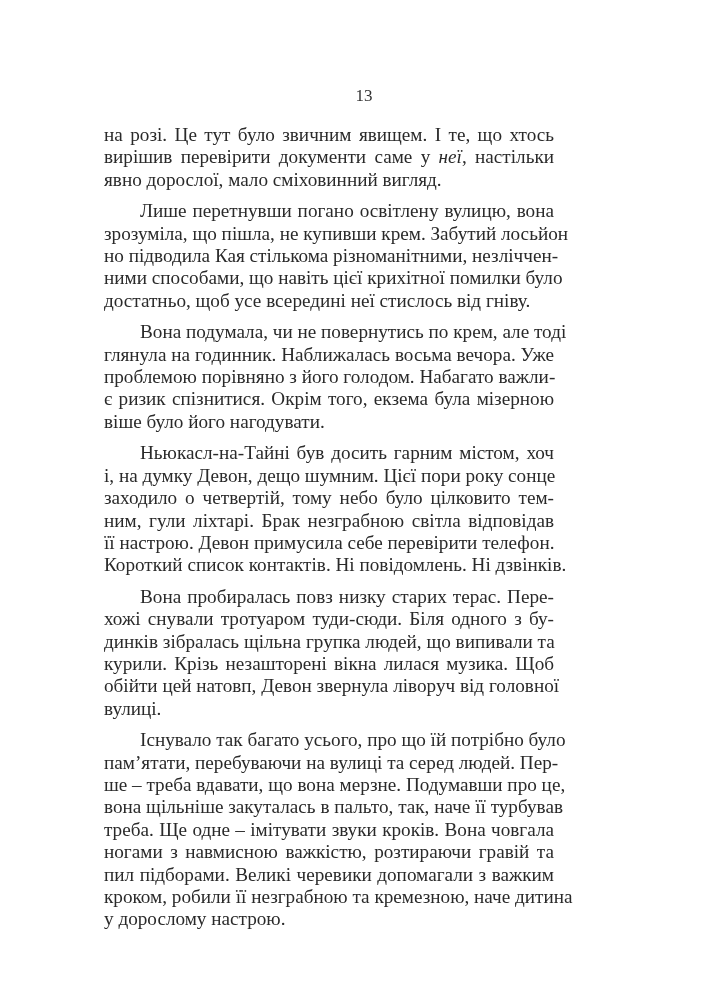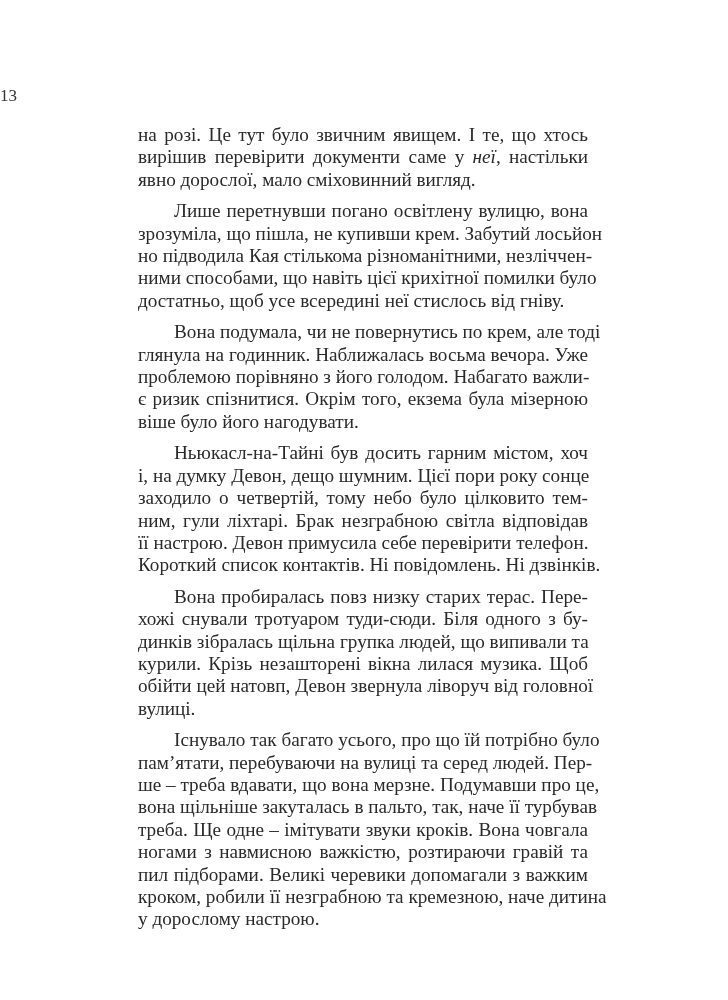--- a/index.html
+++ b/index.html
@@ -1,20 +1,20 @@
 <!DOCTYPE html>
 <html><head>
 <meta charset="utf-8">
 <style>
   html, body { margin: 0; padding: 0; background: #ffffff; }
   body { width: 728px; height: 1000px; position: relative; overflow: hidden;
          font-family: "Liberation Serif", "DejaVu Serif", serif; color: #2a2a2a; }
-  .page-number { position: absolute; top: 86px; left: 0; width: 728px; 
+  .page-number { position: absolute; top: 86px; left: 0; width: 728px; text-align: center;
                  font-size: 17px; color: #333; }
-  .body-text { position: absolute; top: 124px; left: 138px; width: 450px;
+  .body-text { position: absolute; top: 124px; left: 104px; width: 450px;
                font-size: 19.2px; line-height: 22.4px; }
   .para { margin: 0; text-align: justify; text-align-last: left; }
   .para .line { display: block; text-align: justify; text-align-last: justify; white-space: nowrap; }
   .para .line.last { text-align-last: left; }
   .para .line.indent { text-indent: 36px; margin-top: 9px; }
   em { font-style: italic; }
 </style>
 </head>
 <body>
 

